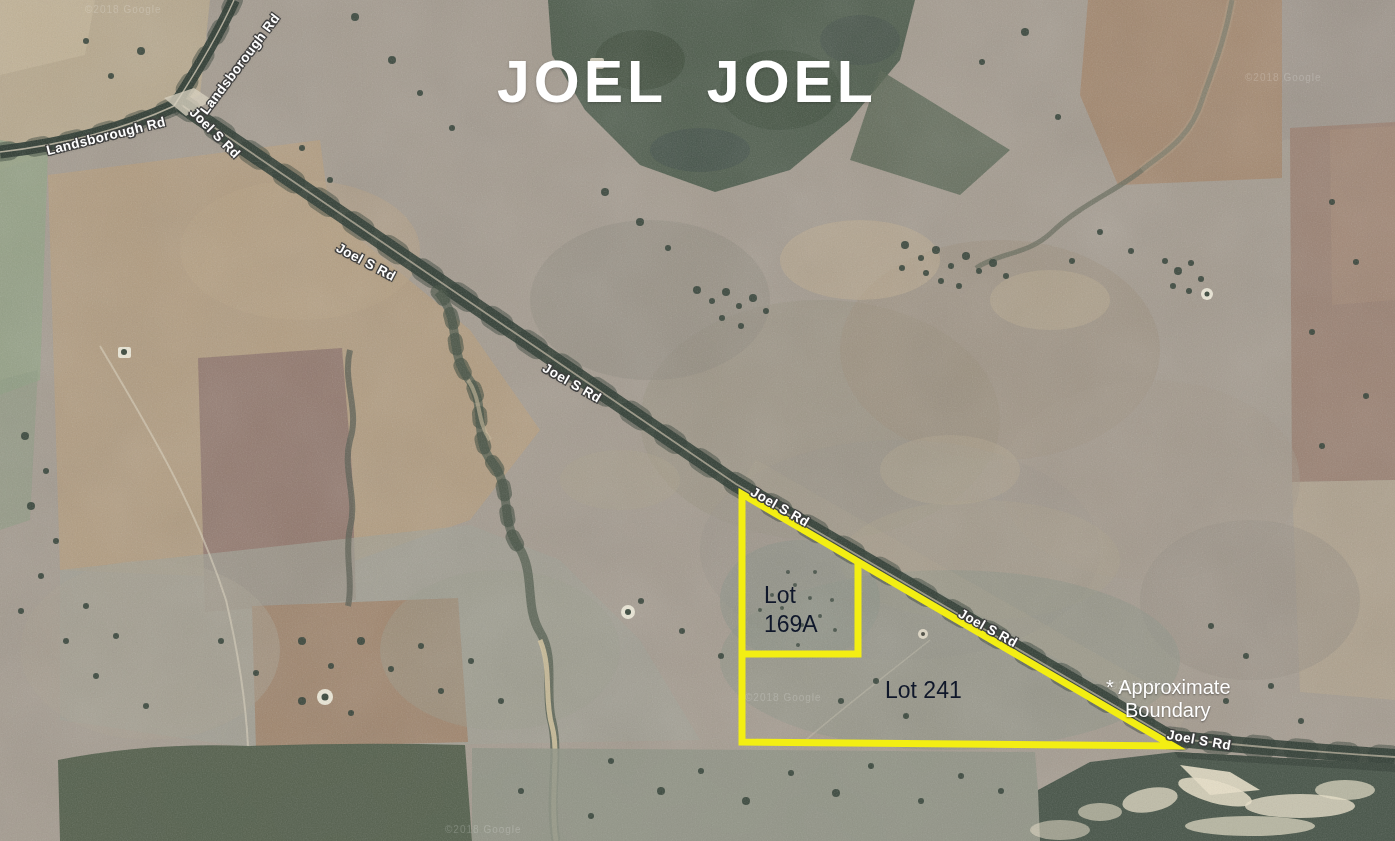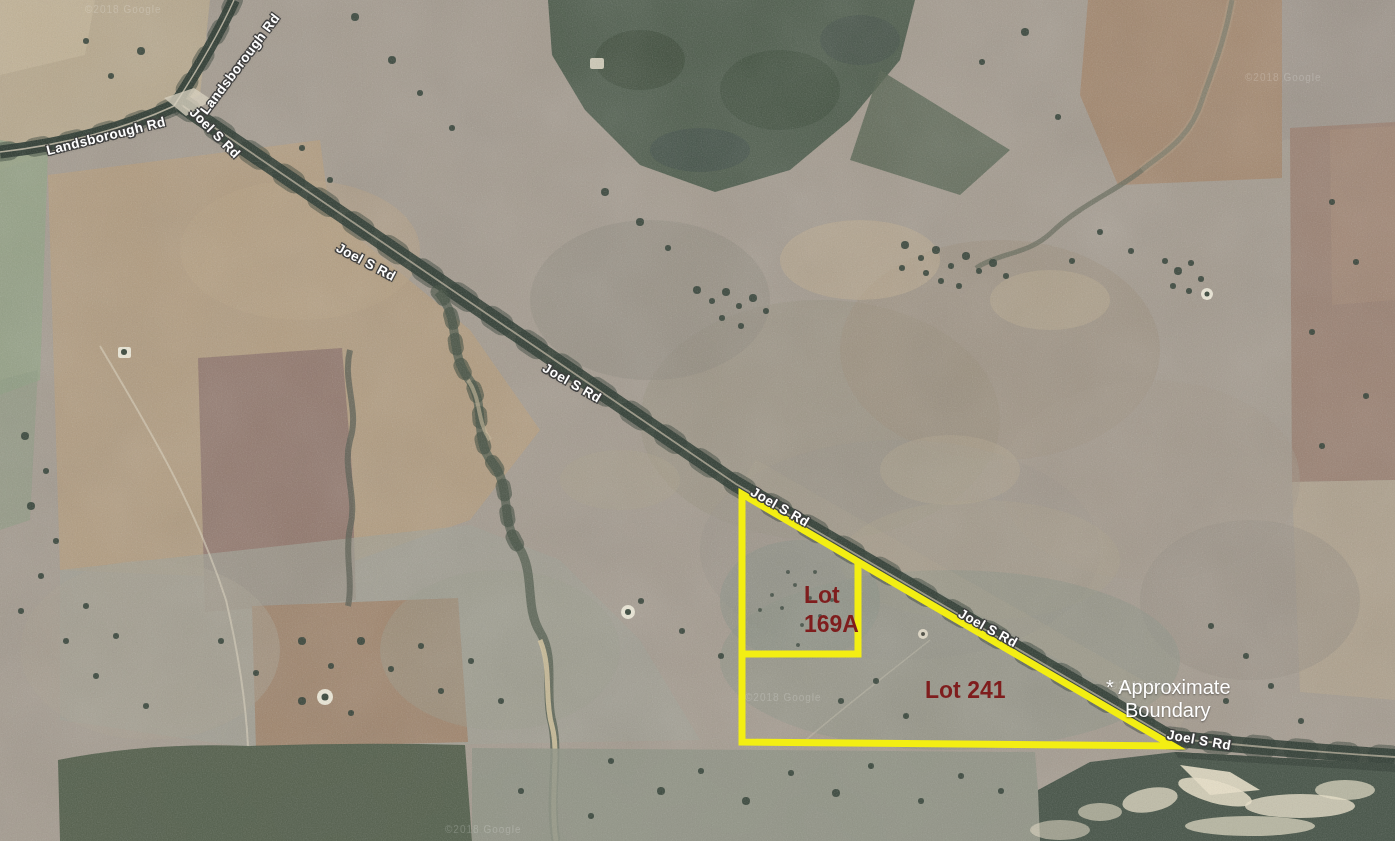--- a/index.html
+++ b/index.html
@@ -14,21 +14,21 @@
     position:absolute;left:497px;top:48px;
     font-size:59px;font-weight:bold;color:#fff;letter-spacing:4px;
     white-space:pre;text-shadow:0 1px 3px rgba(0,0,0,.25);
   }
   .road-label{
     position:absolute;color:#fff;font-size:13.5px;font-weight:bold;letter-spacing:.4px;
     white-space:nowrap;transform-origin:center;
     text-shadow:-1.2px -1.2px 0 #3f3f3f,1.2px -1.2px 0 #3f3f3f,-1.2px 1.2px 0 #3f3f3f,1.2px 1.2px 0 #3f3f3f,0 0 3px rgba(0,0,0,.55);
   }
   .lot-label{
-    position:absolute;color:#7f1d1d;font-size:23px;font-weight:bold;line-height:29px;white-space:nowrap;margin-left:40px;
+    position:absolute;color:#0f172a;font-size:23px;font-weight:normal;line-height:29px;white-space:nowrap;
   }
   .legend{
     position:absolute;left:1106px;top:676px;color:#fff;font-weight:normal;font-size:20px;line-height:23px;
     text-shadow:0 1px 2px rgba(0,0,0,.45);white-space:nowrap;
   }
   .legend .line2{padding-left:19px;}
   .wm{position:absolute;color:#fff;opacity:.18;font-size:10px;letter-spacing:1px;white-space:nowrap;text-align:right;}
 </style>
 </head>
 <body>
@@ -268,20 +268,21 @@
     <rect width="1395" height="841" filter="url(#grain)" opacity="0.16"></rect>
 
     <g fill="none" stroke="#f3ee13" stroke-width="7" stroke-linejoin="miter">
       <path d="M742,494 L742,742 L1173,746 Z"></path>
       <path d="M858,562 L858,654 L742,654"></path>
     </g>
   </svg>
 
   <div class="overlay">
 
+    <div class="map-title">JOEL  JOEL</div>
 
     <span class="road-label" style="left:240px;top:64px;transform:translate(-50%,-50%) rotate(-53deg);">Landsborough Rd</span>
     <span class="road-label" style="left:106px;top:136px;transform:translate(-50%,-50%) rotate(-14deg);">Landsborough Rd</span>
     <span class="road-label" style="left:215px;top:133px;transform:translate(-50%,-50%) rotate(45deg);">Joel S Rd</span>
     <span class="road-label" style="left:366px;top:262px;transform:translate(-50%,-50%) rotate(28deg);">Joel S Rd</span>
     <span class="road-label" style="left:572px;top:383px;transform:translate(-50%,-50%) rotate(30deg);">Joel S Rd</span>
     <span class="road-label" style="left:780px;top:507px;transform:translate(-50%,-50%) rotate(30deg);">Joel S Rd</span>
     <span class="road-label" style="left:988px;top:628px;transform:translate(-50%,-50%) rotate(29deg);">Joel S Rd</span>
     <span class="road-label" style="left:1199px;top:740px;transform:translate(-50%,-50%) rotate(10deg);">Joel S Rd</span>
 

